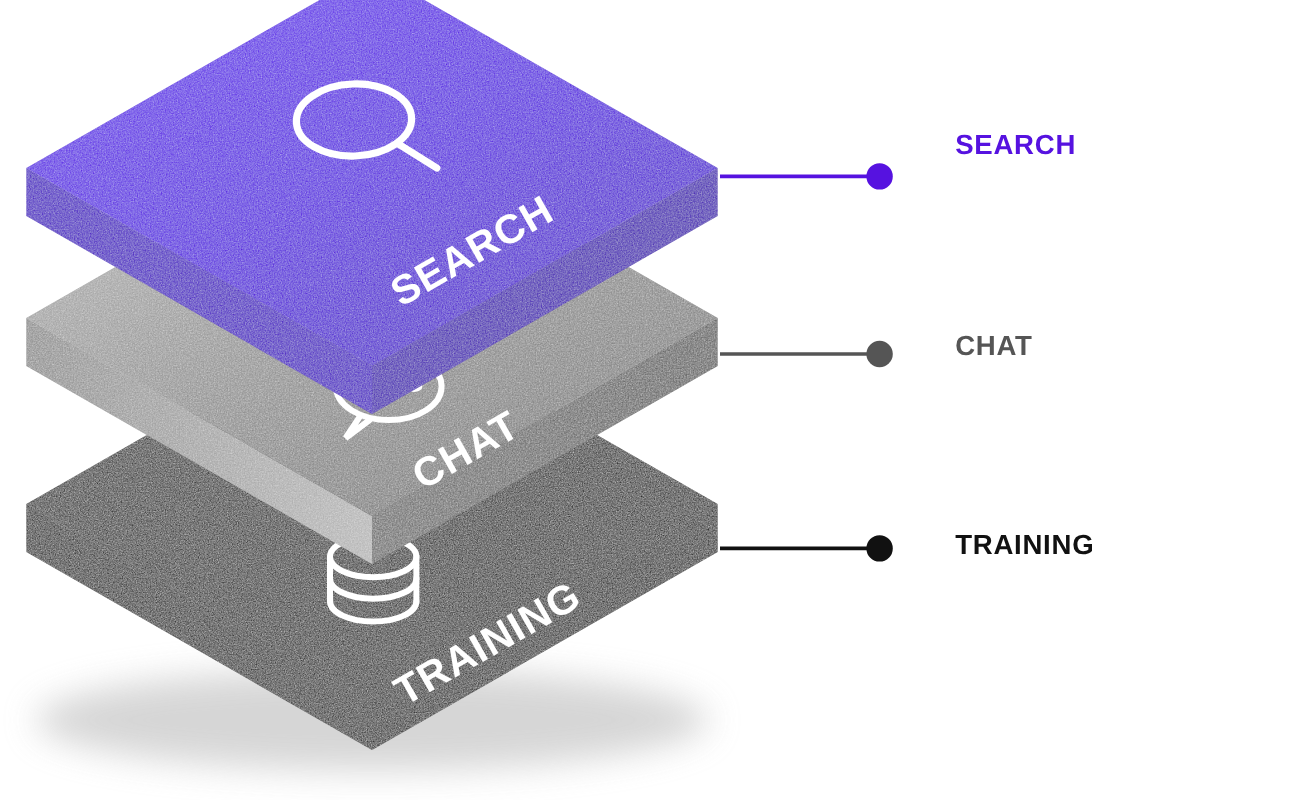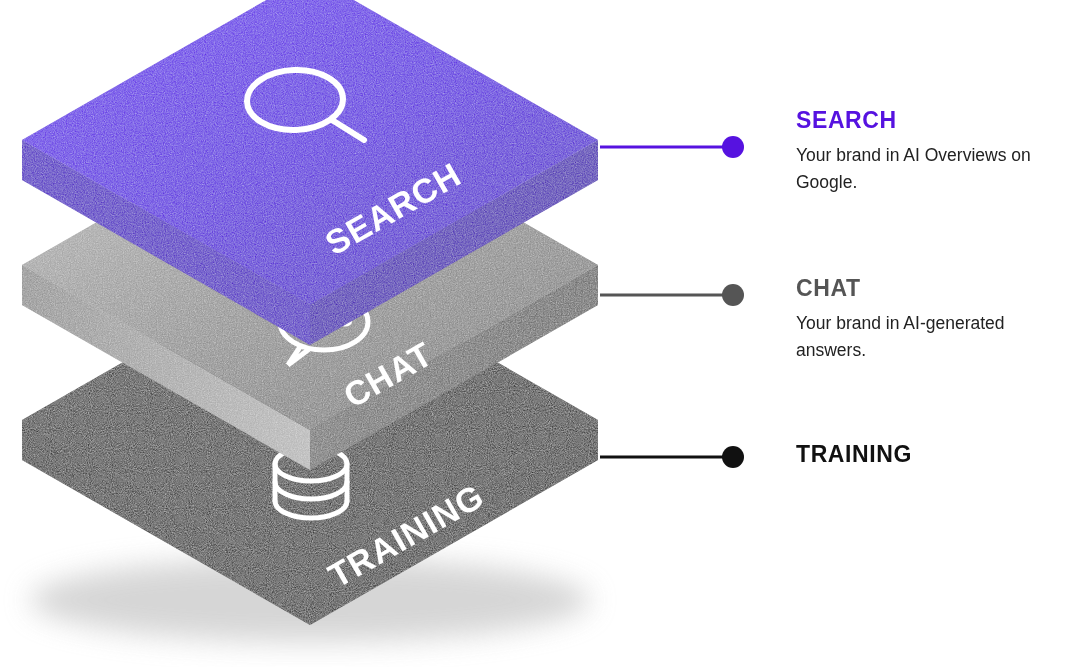--- a/index.html
+++ b/index.html
@@ -183,25 +183,23 @@
       <circle cx="733" cy="295" r="11" fill="#555555"></circle>
     </g>
     <g>
       <line x1="600" y1="457" x2="731" y2="457" stroke="#111111" stroke-width="3"></line>
       <circle cx="733" cy="457" r="11" fill="#111111"></circle>
     </g>
   </svg>
 
   <div class="legend" id="legend-search">
     <div class="legend-title" style="color:#5612e0">SEARCH</div>
-    <div class="legend-desc">Your brand in AI Overviews on Google.</div>
   </div>
 
   <div class="legend" id="legend-chat">
     <div class="legend-title" style="color:#555555">CHAT</div>
-    <div class="legend-desc">Your brand in AI-generated answers.</div>
   </div>
 
   <div class="legend" id="legend-training">
     <div class="legend-title" style="color:#111111">TRAINING</div>
   </div>
 
 </div>
 
 </body></html>

